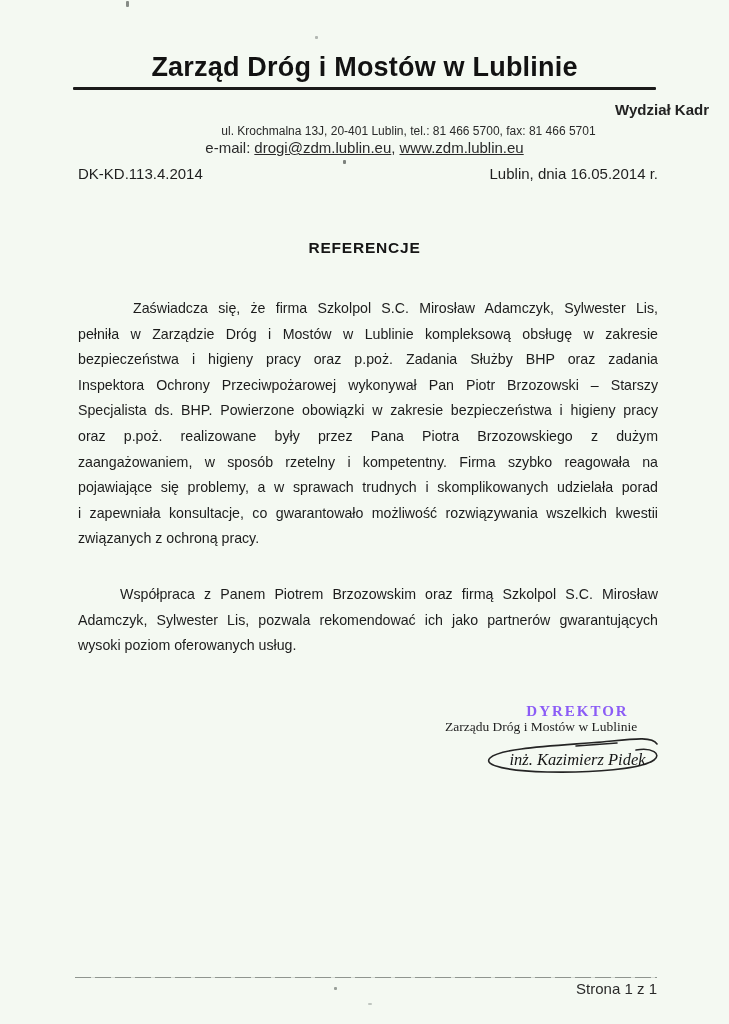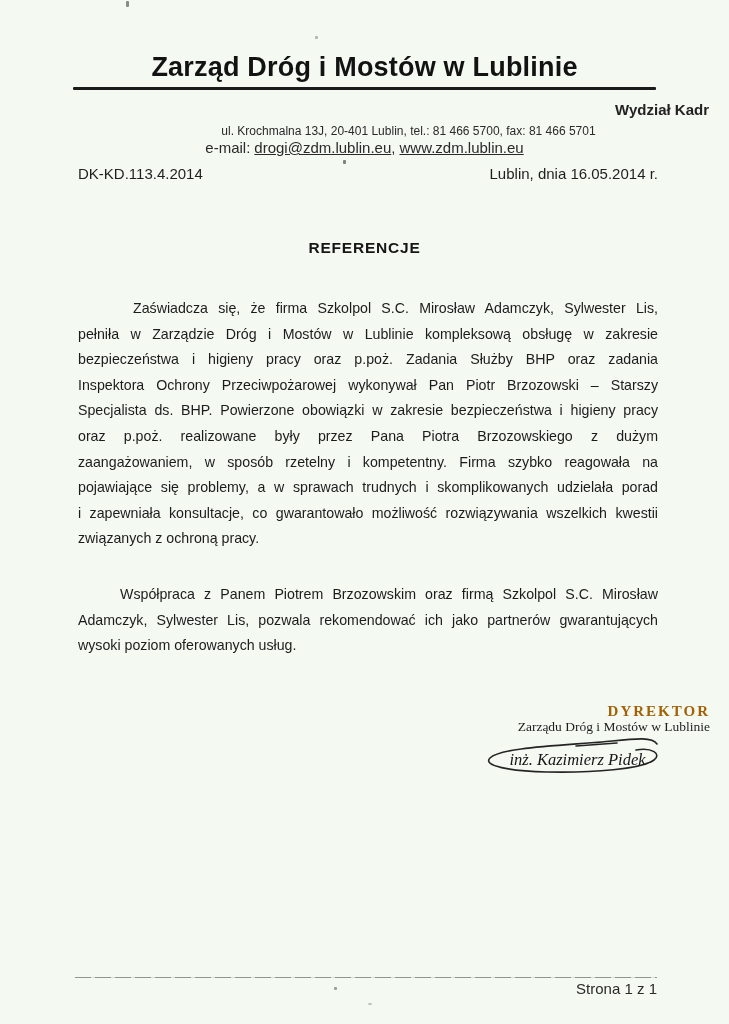--- a/index.html
+++ b/index.html
@@ -39,23 +39,23 @@
   .bodyline{
     height:25.6px;line-height:25.6px;
     text-align:justify;text-align-last:justify;
     white-space:normal;
   }
   .bodyline.last{text-align:center;text-align-last:left;}
   .indent1{padding-left:55px;}
   .indent2{padding-left:42px;}
   
   .stamp{top:703px;left:445px;width:265px;height:82px;font-family:"Liberation Serif",serif;}
-  .stamp-title{position:absolute;top:0;left:0;width:100%;text-align:right;
-    font-size:15px;font-weight:bold;letter-spacing:2px;color:#a16207;}
-  .stamp-org{position:absolute;top:16px;left:0;width:100%;text-align:right;
+  .stamp-title{position:absolute;top:0;left:0;width:100%;text-align:center;
+    font-size:15px;font-weight:bold;letter-spacing:2px;color:#8b5cf6;}
+  .stamp-org{position:absolute;top:16px;left:0;width:100%;text-align:left;
     font-size:13.5px;color:#1e1e1e;}
   .flourish{position:absolute;left:38px;top:28px;width:182px;height:46px;}
   .stamp-name{position:absolute;top:47px;left:0;width:100%;text-align:center;
     font-size:16.5px;font-weight:normal;font-style:italic;color:#161616;}
   
   .footer-line{top:977px;left:75px;width:582px;height:1px;
     background:repeating-linear-gradient(90deg,#8f958f 0 16px,rgba(143,149,143,.25) 16px 20px);}
   .footer-text{top:980px;left:75px;width:582px;text-align:right;font-size:15px;color:#2a2a2a;}
   
   .speck{position:absolute;border-radius:1px;}

